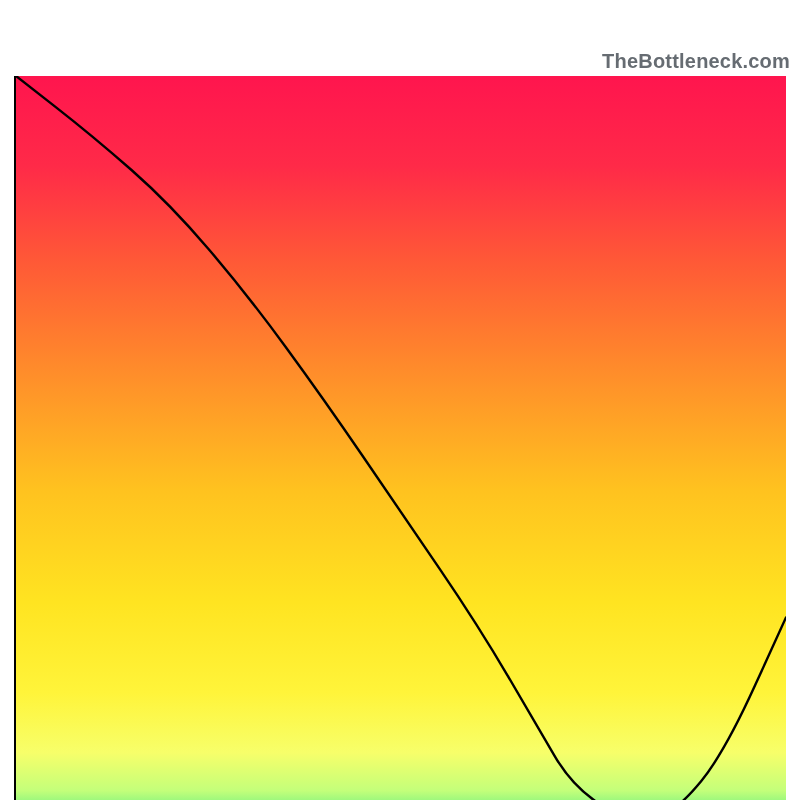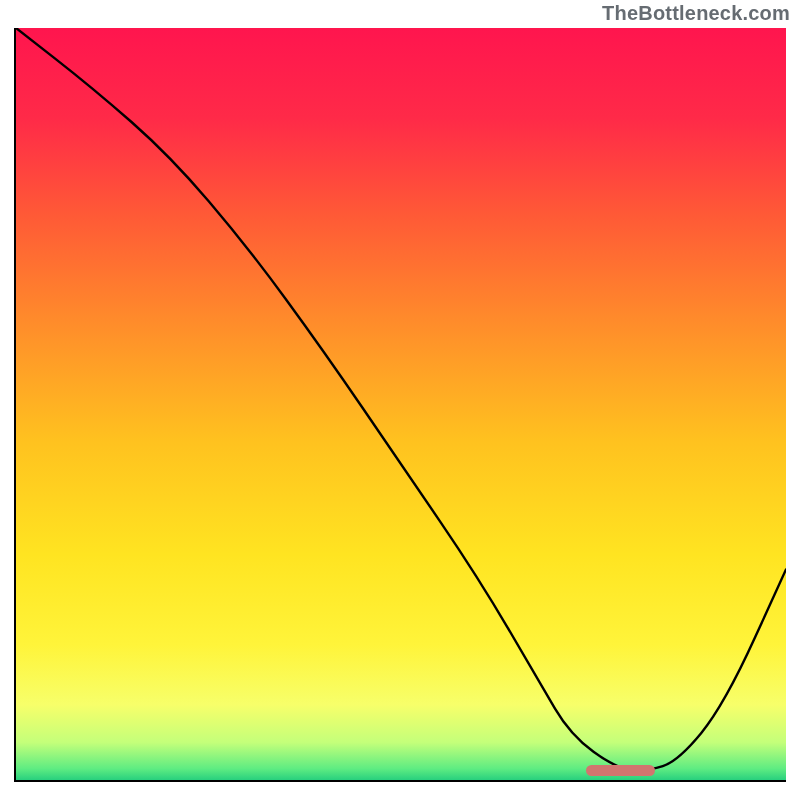--- a/index.html
+++ b/index.html
@@ -8,20 +8,21 @@
     width: 800px;
     height: 800px;
     background: #ffffff;
     font-family: Arial, Helvetica, sans-serif;
     overflow: hidden;
   }
   .wrap {
     position: relative;
     width: 800px;
     height: 644px;
+    margin-top: 48px;
   }
   .attrib {
     position: absolute;
     top: 2px;
     right: 10px;
     font-size: 20px;
     font-weight: 600;
     color: #666c72;
     letter-spacing: 0.2px;
   }

